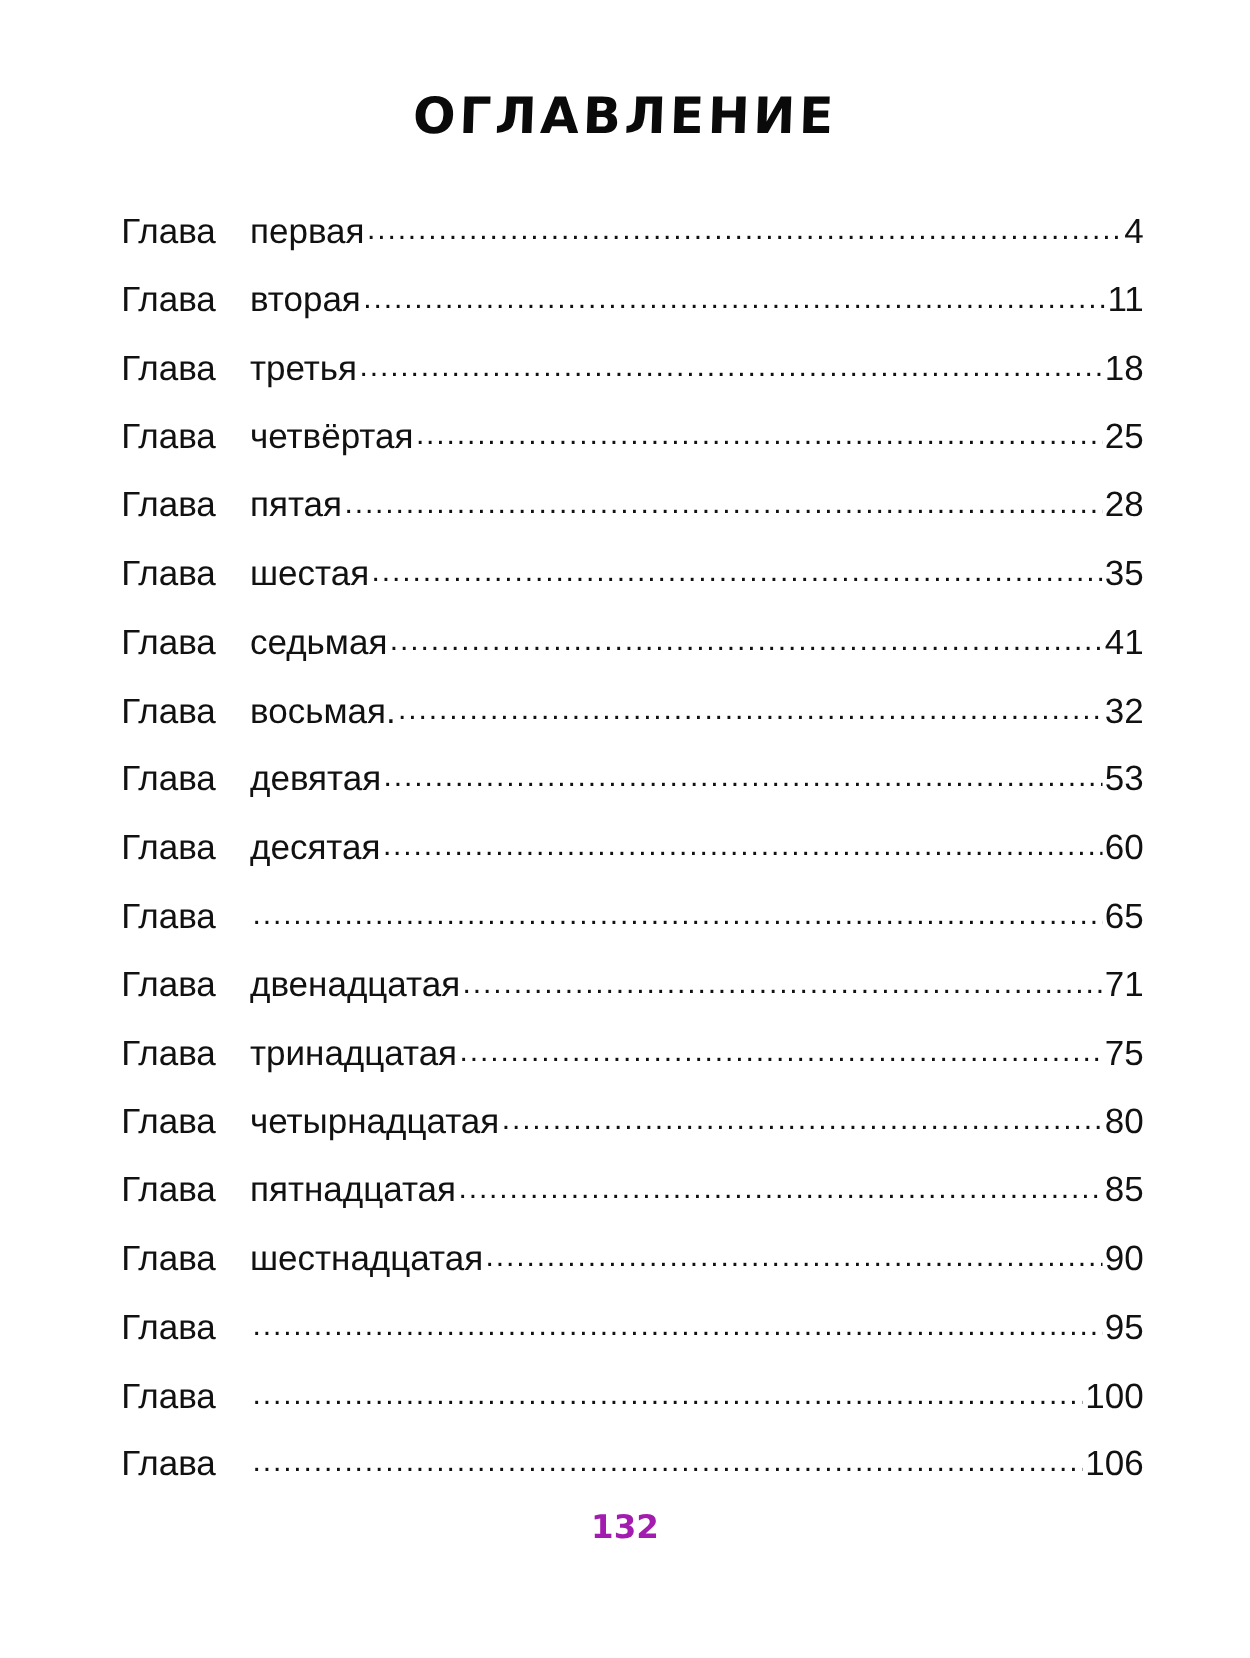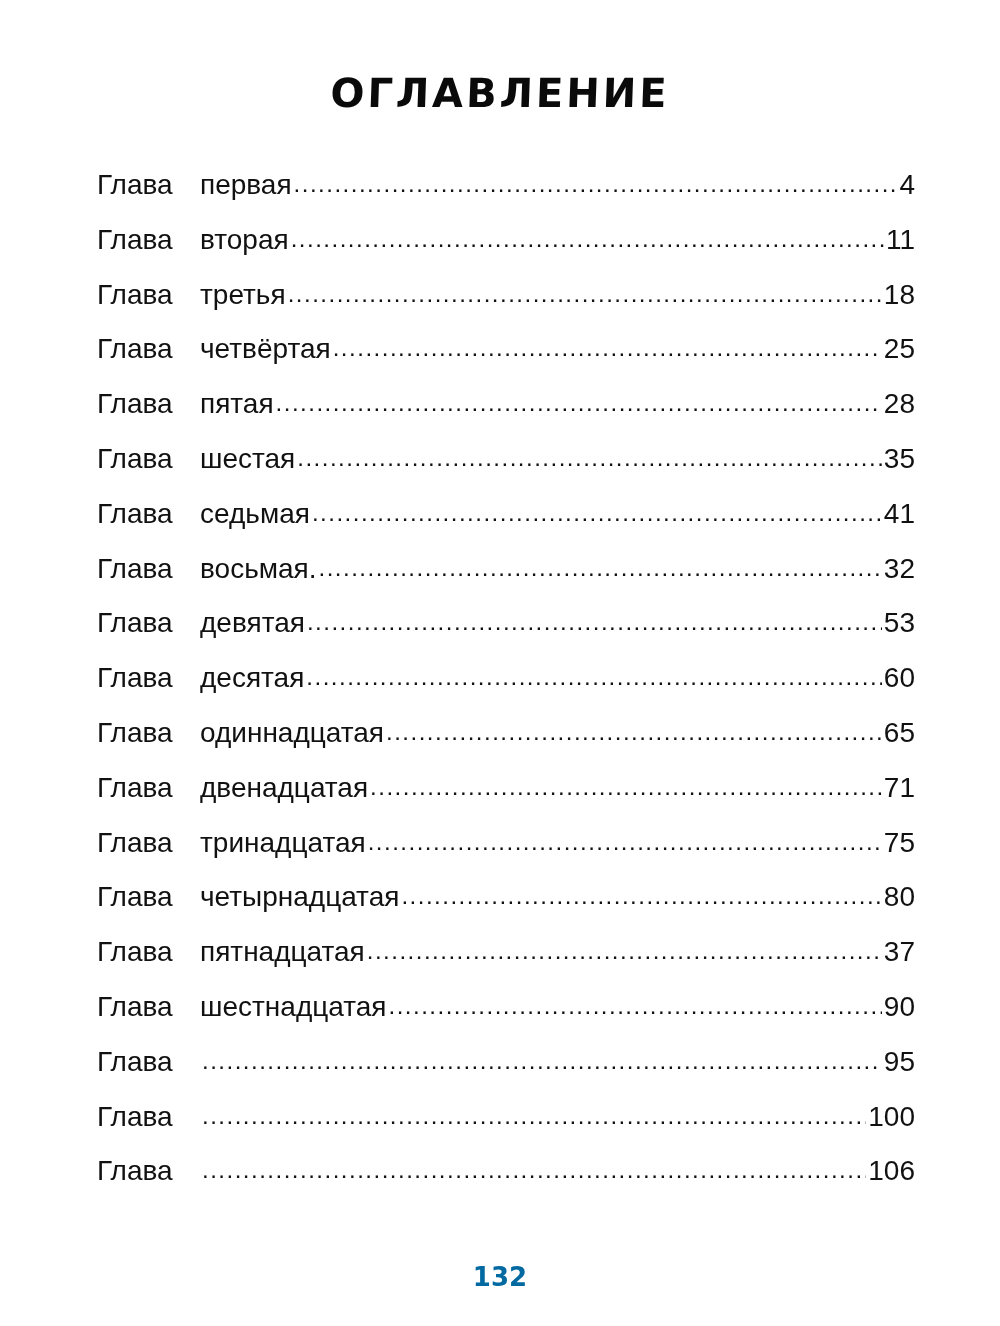--- a/index.html
+++ b/index.html
@@ -20,22 +20,22 @@
   .dots {
     flex: 1 1 auto; overflow: hidden; margin: 0 2px; position: relative; height: 28px;
   }
   .dots::after {
     content: "................................................................................................................................................";
     position: absolute; left: 0; bottom: -4px; letter-spacing: 1.5px; font-size: 24px;
     line-height: 28px;
   }
   .page { flex: 0 0 auto; text-align: right; }
   .footer {
-    position: absolute; top: 1262px; left: 0; width: 1000px; text-align: center;
-    font-family: "DejaVu Sans", sans-serif; font-weight: bold; font-size: 26px; color: #0369a1;
+    position: absolute; top: 1207px; left: 0; width: 1000px; text-align: center;
+    font-family: "DejaVu Sans", sans-serif; font-weight: bold; font-size: 26px; color: #a21caf;
   }
 </style>
 </head>
 <body>
 
 <div class="title">ОГЛАВЛЕНИЕ</div>
 
 <div class="toc">
   <div class="row">
       <span class="word">Глава</span>
@@ -92,21 +92,20 @@
       <span class="page">53</span>
     </div>
   <div class="row">
       <span class="word">Глава</span>
       <span class="name">десятая</span>
       <span class="dots"></span>
       <span class="page">60</span>
     </div>
   <div class="row">
       <span class="word">Глава</span>
-      <span class="name">одиннадцатая</span>
       <span class="dots"></span>
       <span class="page">65</span>
     </div>
   <div class="row">
       <span class="word">Глава</span>
       <span class="name">двенадцатая</span>
       <span class="dots"></span>
       <span class="page">71</span>
     </div>
   <div class="row">
@@ -118,21 +117,21 @@
   <div class="row">
       <span class="word">Глава</span>
       <span class="name">четырнадцатая</span>
       <span class="dots"></span>
       <span class="page">80</span>
     </div>
   <div class="row">
       <span class="word">Глава</span>
       <span class="name">пятнадцатая</span>
       <span class="dots"></span>
-      <span class="page">37</span>
+      <span class="page">85</span>
     </div>
   <div class="row">
       <span class="word">Глава</span>
       <span class="name">шестнадцатая</span>
       <span class="dots"></span>
       <span class="page">90</span>
     </div>
   <div class="row">
       <span class="word">Глава</span>
       <span class="dots"></span>

